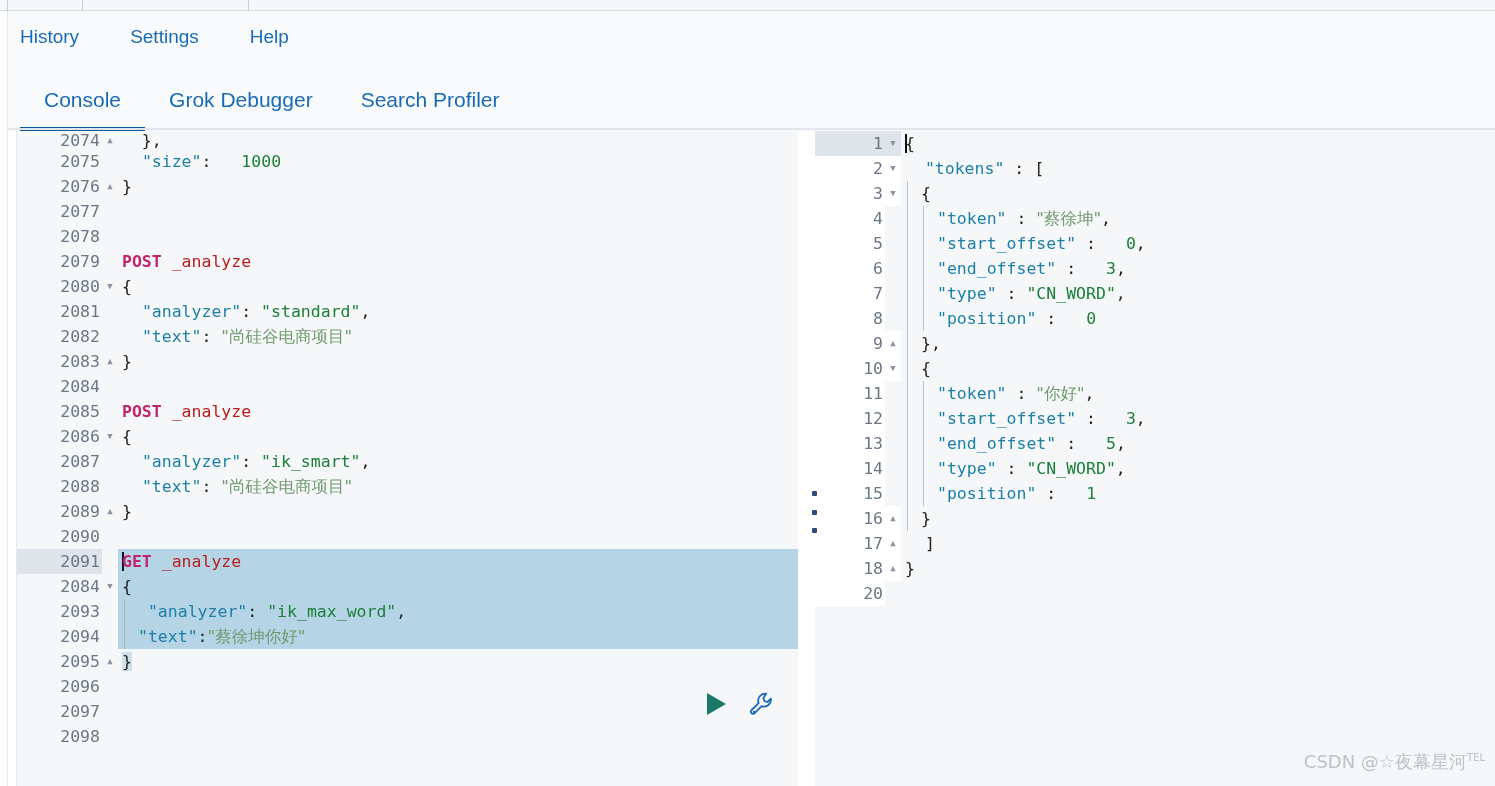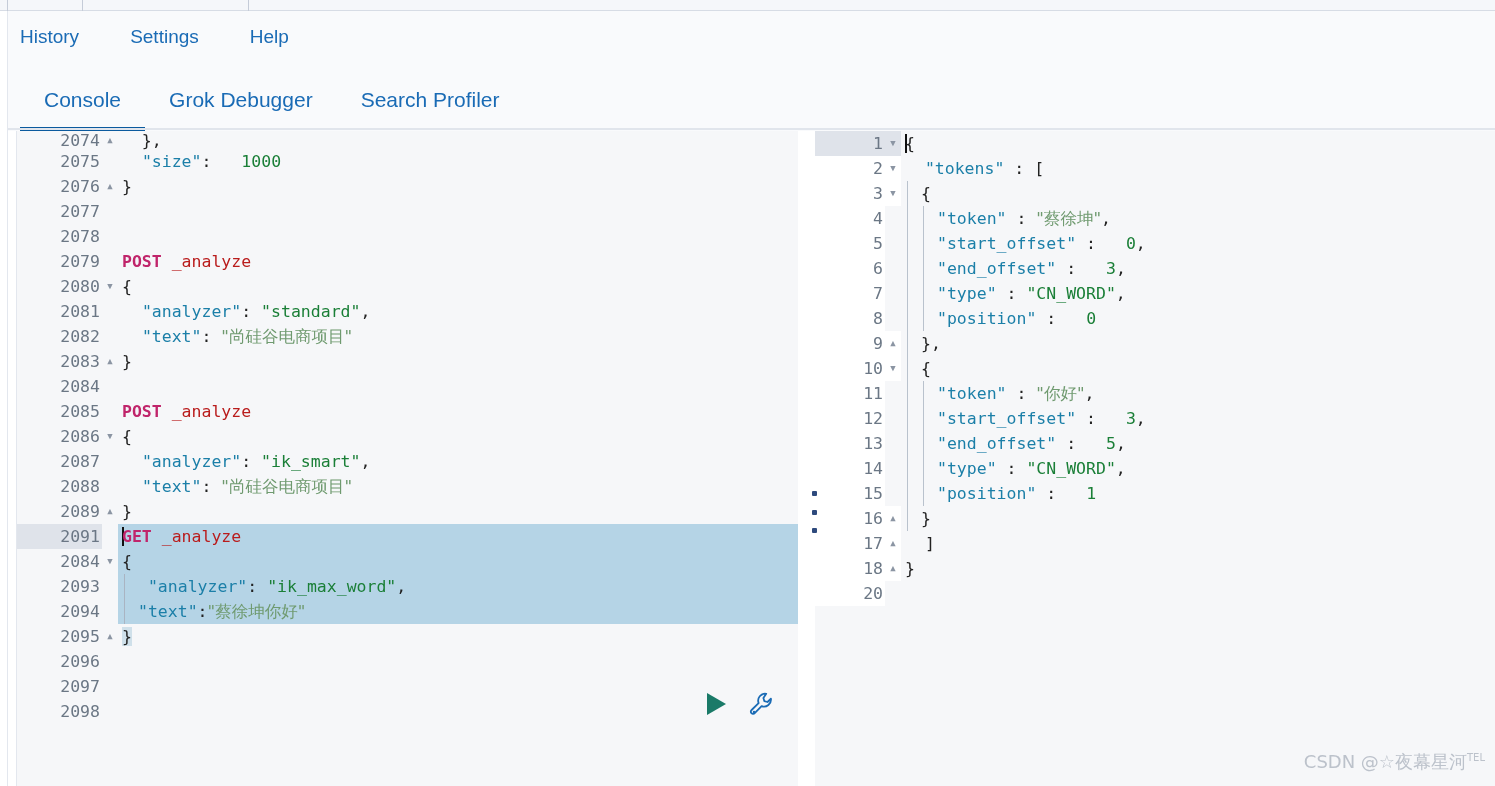--- a/index.html
+++ b/index.html
@@ -205,20 +205,21 @@
           <div class="row"><div class="gutter">2080</div><div class="fold">▼</div><div class="code-cell"><span class="pun">{</span></div></div>
           <div class="row"><div class="gutter">2081</div><div class="fold"></div><div class="code-cell"><span class="pun">  </span><span class="key">"analyzer"</span><span class="pun">: </span><span class="str">"standard"</span><span class="pun">,</span></div></div>
           <div class="row"><div class="gutter">2082</div><div class="fold"></div><div class="code-cell"><span class="pun">  </span><span class="key">"text"</span><span class="pun">: </span><span class="cjk">"尚硅谷电商项目"</span></div></div>
           <div class="row"><div class="gutter">2083</div><div class="fold">▲</div><div class="code-cell"><span class="pun">}</span></div></div>
           <div class="row"><div class="gutter">2084</div><div class="fold"></div><div class="code-cell"></div></div>
           <div class="row"><div class="gutter">2085</div><div class="fold"></div><div class="code-cell"><span class="m">POST</span><span class="pun"> </span><span class="url">_analyze</span></div></div>
           <div class="row"><div class="gutter">2086</div><div class="fold">▼</div><div class="code-cell"><span class="pun">{</span></div></div>
           <div class="row"><div class="gutter">2087</div><div class="fold"></div><div class="code-cell"><span class="pun">  </span><span class="key">"analyzer"</span><span class="pun">: </span><span class="str">"ik_smart"</span><span class="pun">,</span></div></div>
           <div class="row"><div class="gutter">2088</div><div class="fold"></div><div class="code-cell"><span class="pun">  </span><span class="key">"text"</span><span class="pun">: </span><span class="cjk">"尚硅谷电商项目"</span></div></div>
           <div class="row"><div class="gutter">2089</div><div class="fold">▲</div><div class="code-cell"><span class="pun">}</span></div></div>
+          <div class="row"><div class="gutter">2090</div><div class="fold"></div><div class="code-cell"></div></div>
           <div class="row sel active-line"><div class="gutter">2091</div><div class="fold"></div><div class="code-cell"><span class="caret"></span><span class="m">GET</span><span class="pun"> </span><span class="url">_analyze</span></div></div>
           <div class="row sel"><div class="gutter">2084</div><div class="fold">▼</div><div class="code-cell"><span class="pun">{</span></div></div>
           <div class="row sel"><div class="gutter">2093</div><div class="fold"></div><div class="code-cell"><span class="indent-guide"></span><span class="pun"> </span><span class="key">"analyzer"</span><span class="pun">: </span><span class="str">"ik_max_word"</span><span class="pun">,</span></div></div>
           <div class="row sel"><div class="gutter">2094</div><div class="fold"></div><div class="code-cell"><span class="indent-guide"></span><span class="key">"text"</span><span class="pun">:</span><span class="cjk">"蔡徐坤你好"</span></div></div>
           <div class="row sel-partial"><div class="gutter">2095</div><div class="fold">▲</div><div class="code-cell"><span class="code-cell-inner"><span class="pun">}</span></span></div></div>
           <div class="row"><div class="gutter">2096</div><div class="fold"></div><div class="code-cell"></div></div>
           <div class="row"><div class="gutter">2097</div><div class="fold"></div><div class="code-cell"></div></div>
           <div class="row"><div class="gutter">2098</div><div class="fold"></div><div class="code-cell"></div></div>
         </div>
       <div class="actions">

